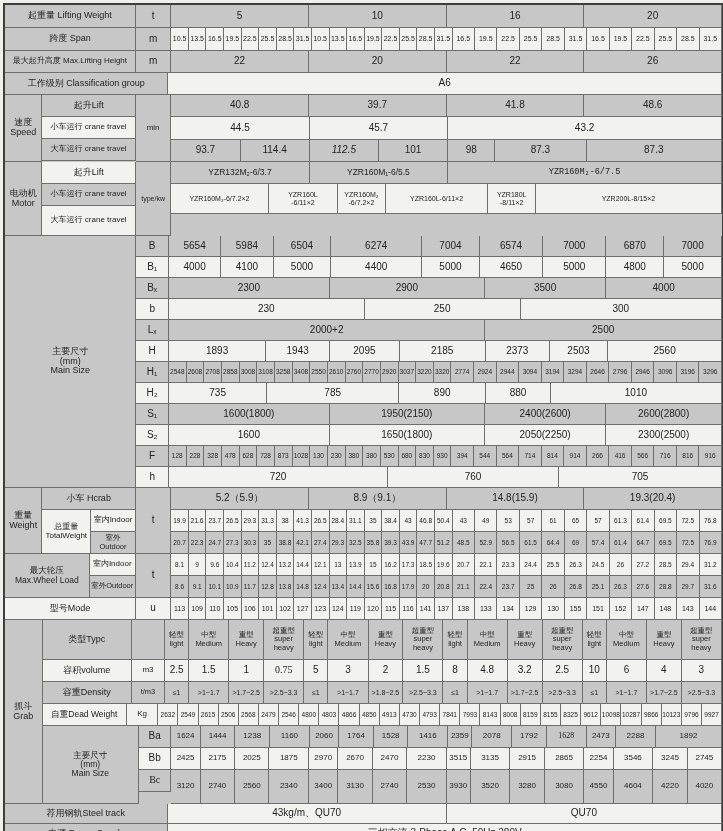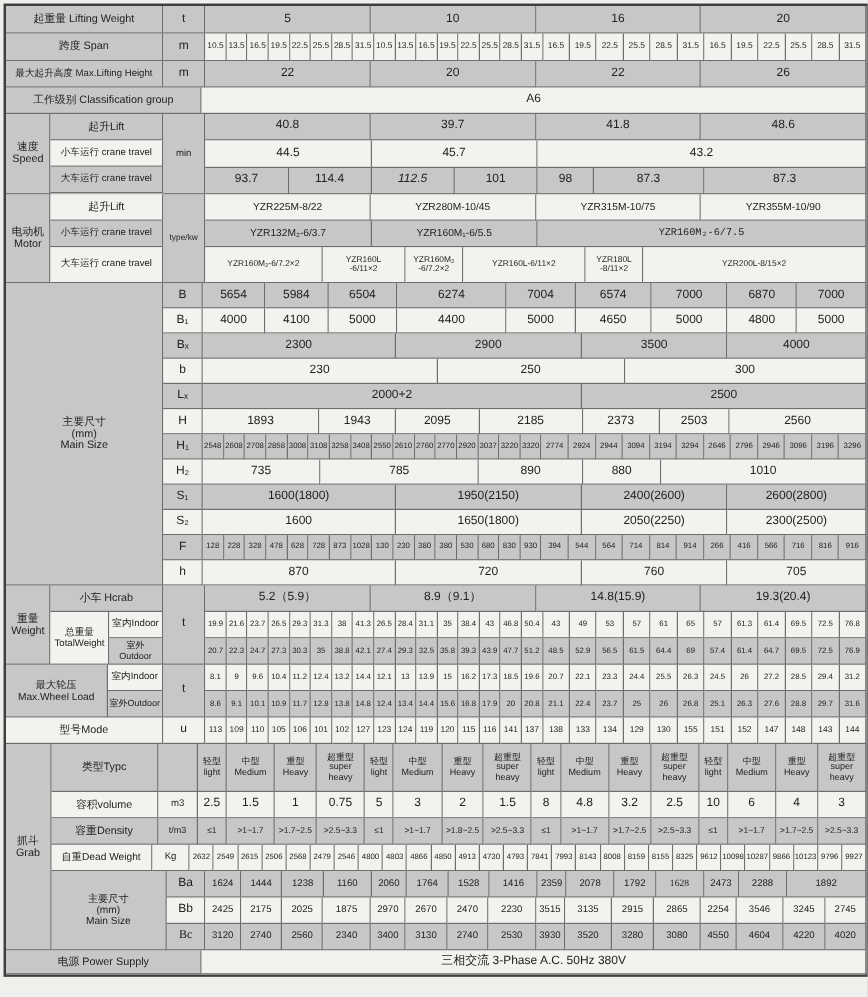--- a/index.html
+++ b/index.html
@@ -130,26 +130,20 @@
         <div class="r" style="height: 22px;">
           <div class="cell g" style="flex: 95 0 0px; font-size: 8px;">小车运行 crane travel</div>
         </div>
         <div class="r" style="height: 30px;">
           <div class="cell w" style="flex: 95 0 0px; font-size: 8px;">大车运行 crane travel</div>
         </div>
       </div>
       <div class="cell g" style="flex: 33 0 0px; font-size: 7px;">type/kw</div>
       <div class="col" style="flex: 560 0 0px;">
         <div class="r" style="height: 22px; font-size: 8.5px;">
-          <div class="cell w" style="flex: 24 0 0px;">YZR225M-8/22</div>
-          <div class="cell w" style="flex: 24 0 0px;">YZR280M-10/45</div>
-          <div class="cell w" style="flex: 24 0 0px;">YZR315M-10/75</div>
-          <div class="cell w" style="flex: 24 0 0px;">YZR355M-10/90</div>
-        </div>
-        <div class="r" style="height: 22px; font-size: 8.5px;">
           <div class="cell g" style="flex: 24 0 0px;">YZR132M₂-6/3.7</div>
           <div class="cell g" style="flex: 24 0 0px;">YZR160M₁-6/5.5</div>
           <div class="cell g" style="flex: 48 0 0px; font-family: Liberation Mono, monospace;">YZR160M₂-6/7.5</div>
         </div>
         <div class="r" style="height: 30px; font-size: 7px;">
           <div class="cell w" style="flex: 17 0 0px;">YZR160M₂-6/7.2×2</div>
           <div class="cell w" style="flex: 12 0 0px;">YZR160L
 -6/11×2</div>
           <div class="cell w" style="flex: 8 0 0px;">YZR160M₂
 -6/7.2×2</div>
@@ -322,21 +316,20 @@
           <div class="cell g" style="flex: 4 0 0px;">814</div>
           <div class="cell g" style="flex: 4 0 0px;">914</div>
           <div class="cell g" style="flex: 4 0 0px;">266</div>
           <div class="cell g" style="flex: 4 0 0px;">416</div>
           <div class="cell g" style="flex: 4 0 0px;">566</div>
           <div class="cell g" style="flex: 4 0 0px;">716</div>
           <div class="cell g" style="flex: 4 0 0px;">816</div>
           <div class="cell g" style="flex: 4 0 0px;">916</div>
         </div>
         <div class="r" style="height: 21px;">
-          <div class="cell w" style="flex: 28 0 0px;">870</div>
           <div class="cell w" style="flex: 27 0 0px;">720</div>
           <div class="cell w" style="flex: 21 0 0px;">760</div>
           <div class="cell w" style="flex: 20 0 0px;">705</div>
         </div>
       </div>
     </div>
     <div class="r">
       <div class="cell g" style="flex: 35 0 0px; font-size: 9px;">重量
 Weight</div>
       <div class="col" style="flex: 95 0 0px;">
@@ -576,21 +569,21 @@
 Heavy</div>
           <div class="cell g" style="flex: 40.8 0 0px; font-size: 7.5px;">超重型
 super heavy</div>
         </div>
         <div class="r" style="height: 22px;">
           <div class="cell w" style="flex: 95 0 0px; font-size: 9px;">容积volume</div>
           <div class="cell w" style="flex: 33 0 0px; font-size: 8px;">m3</div>
           <div class="cell w" style="flex: 23.3 0 0px;">2.5</div>
           <div class="cell w" style="flex: 40.8 0 0px;">1.5</div>
           <div class="cell w" style="flex: 35 0 0px;">1</div>
-          <div class="cell w" style="flex: 40.8 0 0px;">0.75</div>
+          <div class="cell w" style="flex: 40.8 0 0px; font-family: Liberation Serif, serif;">0.75</div>
           <div class="cell w" style="flex: 23.3 0 0px;">5</div>
           <div class="cell w" style="flex: 40.8 0 0px;">3</div>
           <div class="cell w" style="flex: 35 0 0px;">2</div>
           <div class="cell w" style="flex: 40.8 0 0px;">1.5</div>
           <div class="cell w" style="flex: 23.3 0 0px;">8</div>
           <div class="cell w" style="flex: 40.8 0 0px;">4.8</div>
           <div class="cell w" style="flex: 35 0 0px;">3.2</div>
           <div class="cell w" style="flex: 40.8 0 0px;">2.5</div>
           <div class="cell w" style="flex: 23.3 0 0px;">10</div>
           <div class="cell w" style="flex: 40.8 0 0px;">6</div>
@@ -693,21 +686,21 @@
               <div class="cell w" style="flex: 40.8 0 0px;">2230</div>
               <div class="cell w" style="flex: 23.3 0 0px;">3515</div>
               <div class="cell w" style="flex: 40.8 0 0px;">3135</div>
               <div class="cell w" style="flex: 35 0 0px;">2915</div>
               <div class="cell w" style="flex: 40.8 0 0px;">2865</div>
               <div class="cell w" style="flex: 29.2 0 0px;">2254</div>
               <div class="cell w" style="flex: 40.8 0 0px;">3546</div>
               <div class="cell w" style="flex: 35 0 0px;">3245</div>
               <div class="cell w" style="flex: 35 0 0px;">2745</div>
             </div>
-            <div class="r" style="height: 22px; font-size: 8px;">
+            <div class="r" style="height: 34px; font-size: 8px;">
               <div class="cell g" style="flex: 29.2 0 0px;">3120</div>
               <div class="cell g" style="flex: 35 0 0px;">2740</div>
               <div class="cell g" style="flex: 35 0 0px;">2560</div>
               <div class="cell g" style="flex: 40.8 0 0px;">2340</div>
               <div class="cell g" style="flex: 29.2 0 0px;">3400</div>
               <div class="cell g" style="flex: 35 0 0px;">3130</div>
               <div class="cell g" style="flex: 35 0 0px;">2740</div>
               <div class="cell g" style="flex: 40.8 0 0px;">2530</div>
               <div class="cell g" style="flex: 23.3 0 0px;">3930</div>
               <div class="cell g" style="flex: 40.8 0 0px;">3520</div>
@@ -716,16 +709,21 @@
               <div class="cell g" style="flex: 29.2 0 0px;">4550</div>
               <div class="cell g" style="flex: 40.8 0 0px;">4604</div>
               <div class="cell g" style="flex: 35 0 0px;">4220</div>
               <div class="cell g" style="flex: 35 0 0px;">4020</div>
             </div>
           </div>
         </div>
       </div>
     </div>
     <div class="r" style="height: 20px;">
+      <div class="cell g" style="flex: 163 0 0px; font-size: 9px;">荐用钢轨Steel track</div>
+      <div class="cell w" style="flex: 282 0 0px;">43kg/m、QU70</div>
+      <div class="cell w" style="flex: 278 0 0px;">QU70</div>
+    </div>
+    <div class="r" style="height: 20px;">
       <div class="cell g" style="flex: 163 0 0px; font-size: 9px;">电源 Power Supply</div>
       <div class="cell w" style="flex: 560 0 0px;">三相交流 3-Phase A.C. 50Hz  380V</div>
     </div>
   </div>
 
 </body></html>

